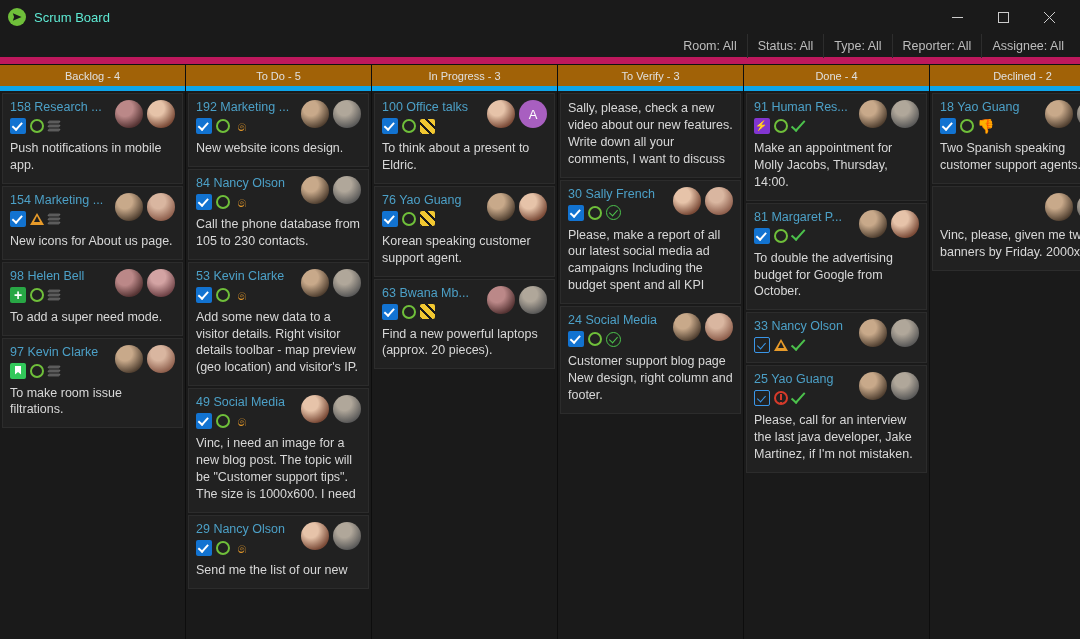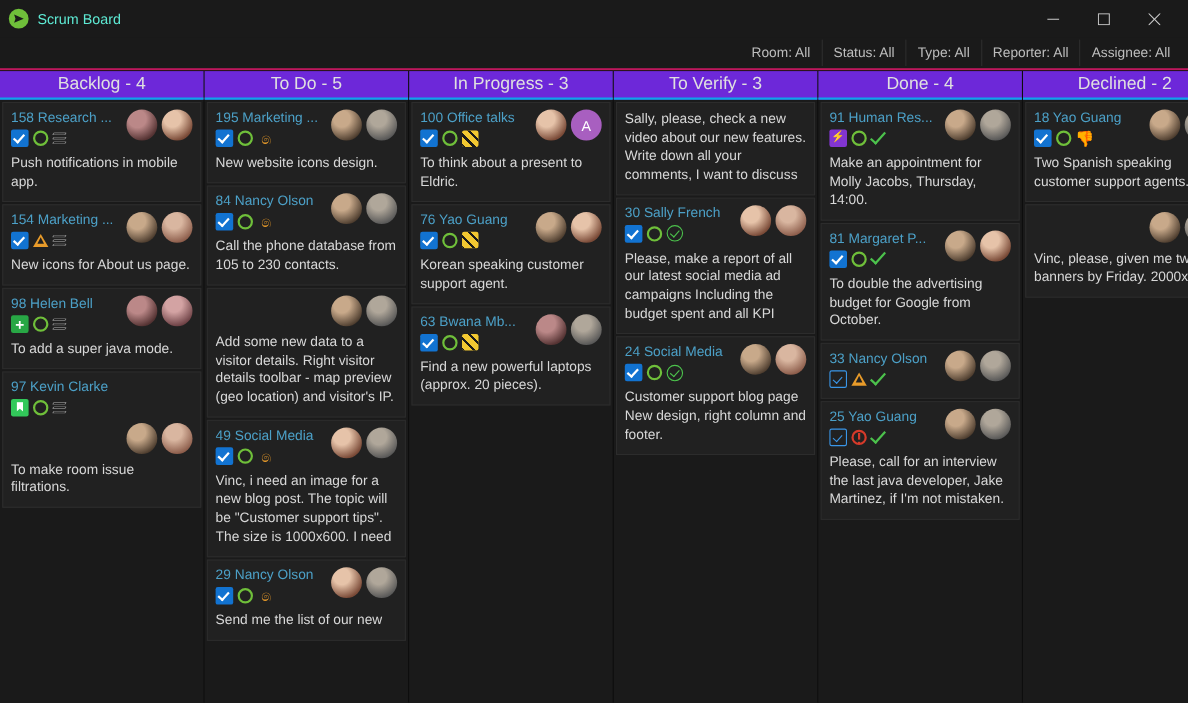--- a/index.html
+++ b/index.html
@@ -30,21 +30,21 @@
   .app-title { font-size: 13px; color: #5eead4; }
   .win-controls { margin-left: auto; display: flex; }
   .win-btn { width: 46px; height: 34px; display: flex; align-items:center; justify-content:center; color:#ccc; }
   .win-btn svg { width:11px; height:11px; stroke:#ccc; stroke-width:1; fill:none; }
 
   .filterbar {
     height: 30px;
     display: flex;
     justify-content: flex-end;
     align-items: center;
-    border-bottom: 2px solid #be185d;
+    border-bottom: 7px solid #be185d;
     padding-right: 6px;
     gap: 0;
     font-size: 12.5px;
     color: #bdbdbd;
   }
   .filter {
     padding: 5px 10px;
     border-right: 1px solid #2d2d2d;
     cursor: pointer;
   }
@@ -61,24 +61,24 @@
     display: flex;
     flex-direction: column;
     border-right: 1px solid #0d0d0d;
     background: #1a1a1a;
   }
   .col-header {
     height: 26px;
     display: flex;
     align-items: center;
     justify-content: center;
-    font-size: 16px;
+    font-size: 11px;
     color: #e0e0e0;
-    border-bottom: 2px solid #0ea5e9;
-    background: #6d28d9;
+    border-bottom: 5px solid #0ea5e9;
+    background: #a16207;
   }
   .col-body {
     flex: 1;
     overflow-y: auto;
     display: flex;
     flex-direction: column;
     gap: 2px;
     padding: 2px;
   }
   .col-body::-webkit-scrollbar { width: 8px; }
@@ -261,24 +261,24 @@
                   <span></span>
                   <span></span>
                 </span>
               </div>
             </div>
             <div class="avatars">
               <div class="avatar p1"></div>
               <div class="avatar p6"></div>
             </div>
           </div>
-          <div class="desc">To add a super java mode.</div>
-        </div>
-        <div class="card">
-          <div style="display: flex; gap: 6px; flex-direction: column;">
+          <div class="desc">To add a super need mode.</div>
+        </div>
+        <div class="card">
+          <div style="display: flex; gap: 6px;">
             <div style="flex: 1 1 0%; min-width: 0px;">
               <div class="card-title">97 Kevin Clarke</div>
               <div class="icon-row" style="margin-top: 4px;">
                 <span class="ico ico-bookmark"></span>
                 <span class="ico ico-circle"></span>
                 <span class="ico ico-layers">
                   <span></span>
                   <span></span>
                   <span></span>
                 </span>
@@ -292,21 +292,21 @@
           <div class="desc">To make room issue filtrations.</div>
         </div>
       </div>
     </div>
     <div class="column">
       <div class="col-header">To Do - 5</div>
       <div class="col-body">
         <div class="card">
           <div style="display: flex; gap: 6px;">
             <div style="flex: 1 1 0%; min-width: 0px;">
-              <div class="card-title">195 Marketing ...</div>
+              <div class="card-title">192 Marketing ...</div>
               <div class="icon-row" style="margin-top: 4px;">
                 <span class="ico ico-check"></span>
                 <span class="ico ico-circle"></span>
                 <span class="ico ico-swirl"></span>
               </div>
             </div>
             <div class="avatars">
               <div class="avatar p3"></div>
               <div class="avatar p5"></div>
             </div>
@@ -325,20 +325,28 @@
             </div>
             <div class="avatars">
               <div class="avatar p3"></div>
               <div class="avatar p5"></div>
             </div>
           </div>
           <div class="desc">Call the phone database from 105 to 230 contacts.</div>
         </div>
         <div class="card">
           <div style="display: flex; gap: 6px;">
+            <div style="flex: 1 1 0%; min-width: 0px;">
+              <div class="card-title">53 Kevin Clarke</div>
+              <div class="icon-row" style="margin-top: 4px;">
+                <span class="ico ico-check"></span>
+                <span class="ico ico-circle"></span>
+                <span class="ico ico-swirl"></span>
+              </div>
+            </div>
             <div class="avatars">
               <div class="avatar p3"></div>
               <div class="avatar p5"></div>
             </div>
           </div>
           <div class="desc">Add some new data to a visitor details. Right visitor details toolbar - map preview (geo location) and visitor's IP.</div>
         </div>
         <div class="card">
           <div style="display: flex; gap: 6px;">
             <div style="flex: 1 1 0%; min-width: 0px;">

